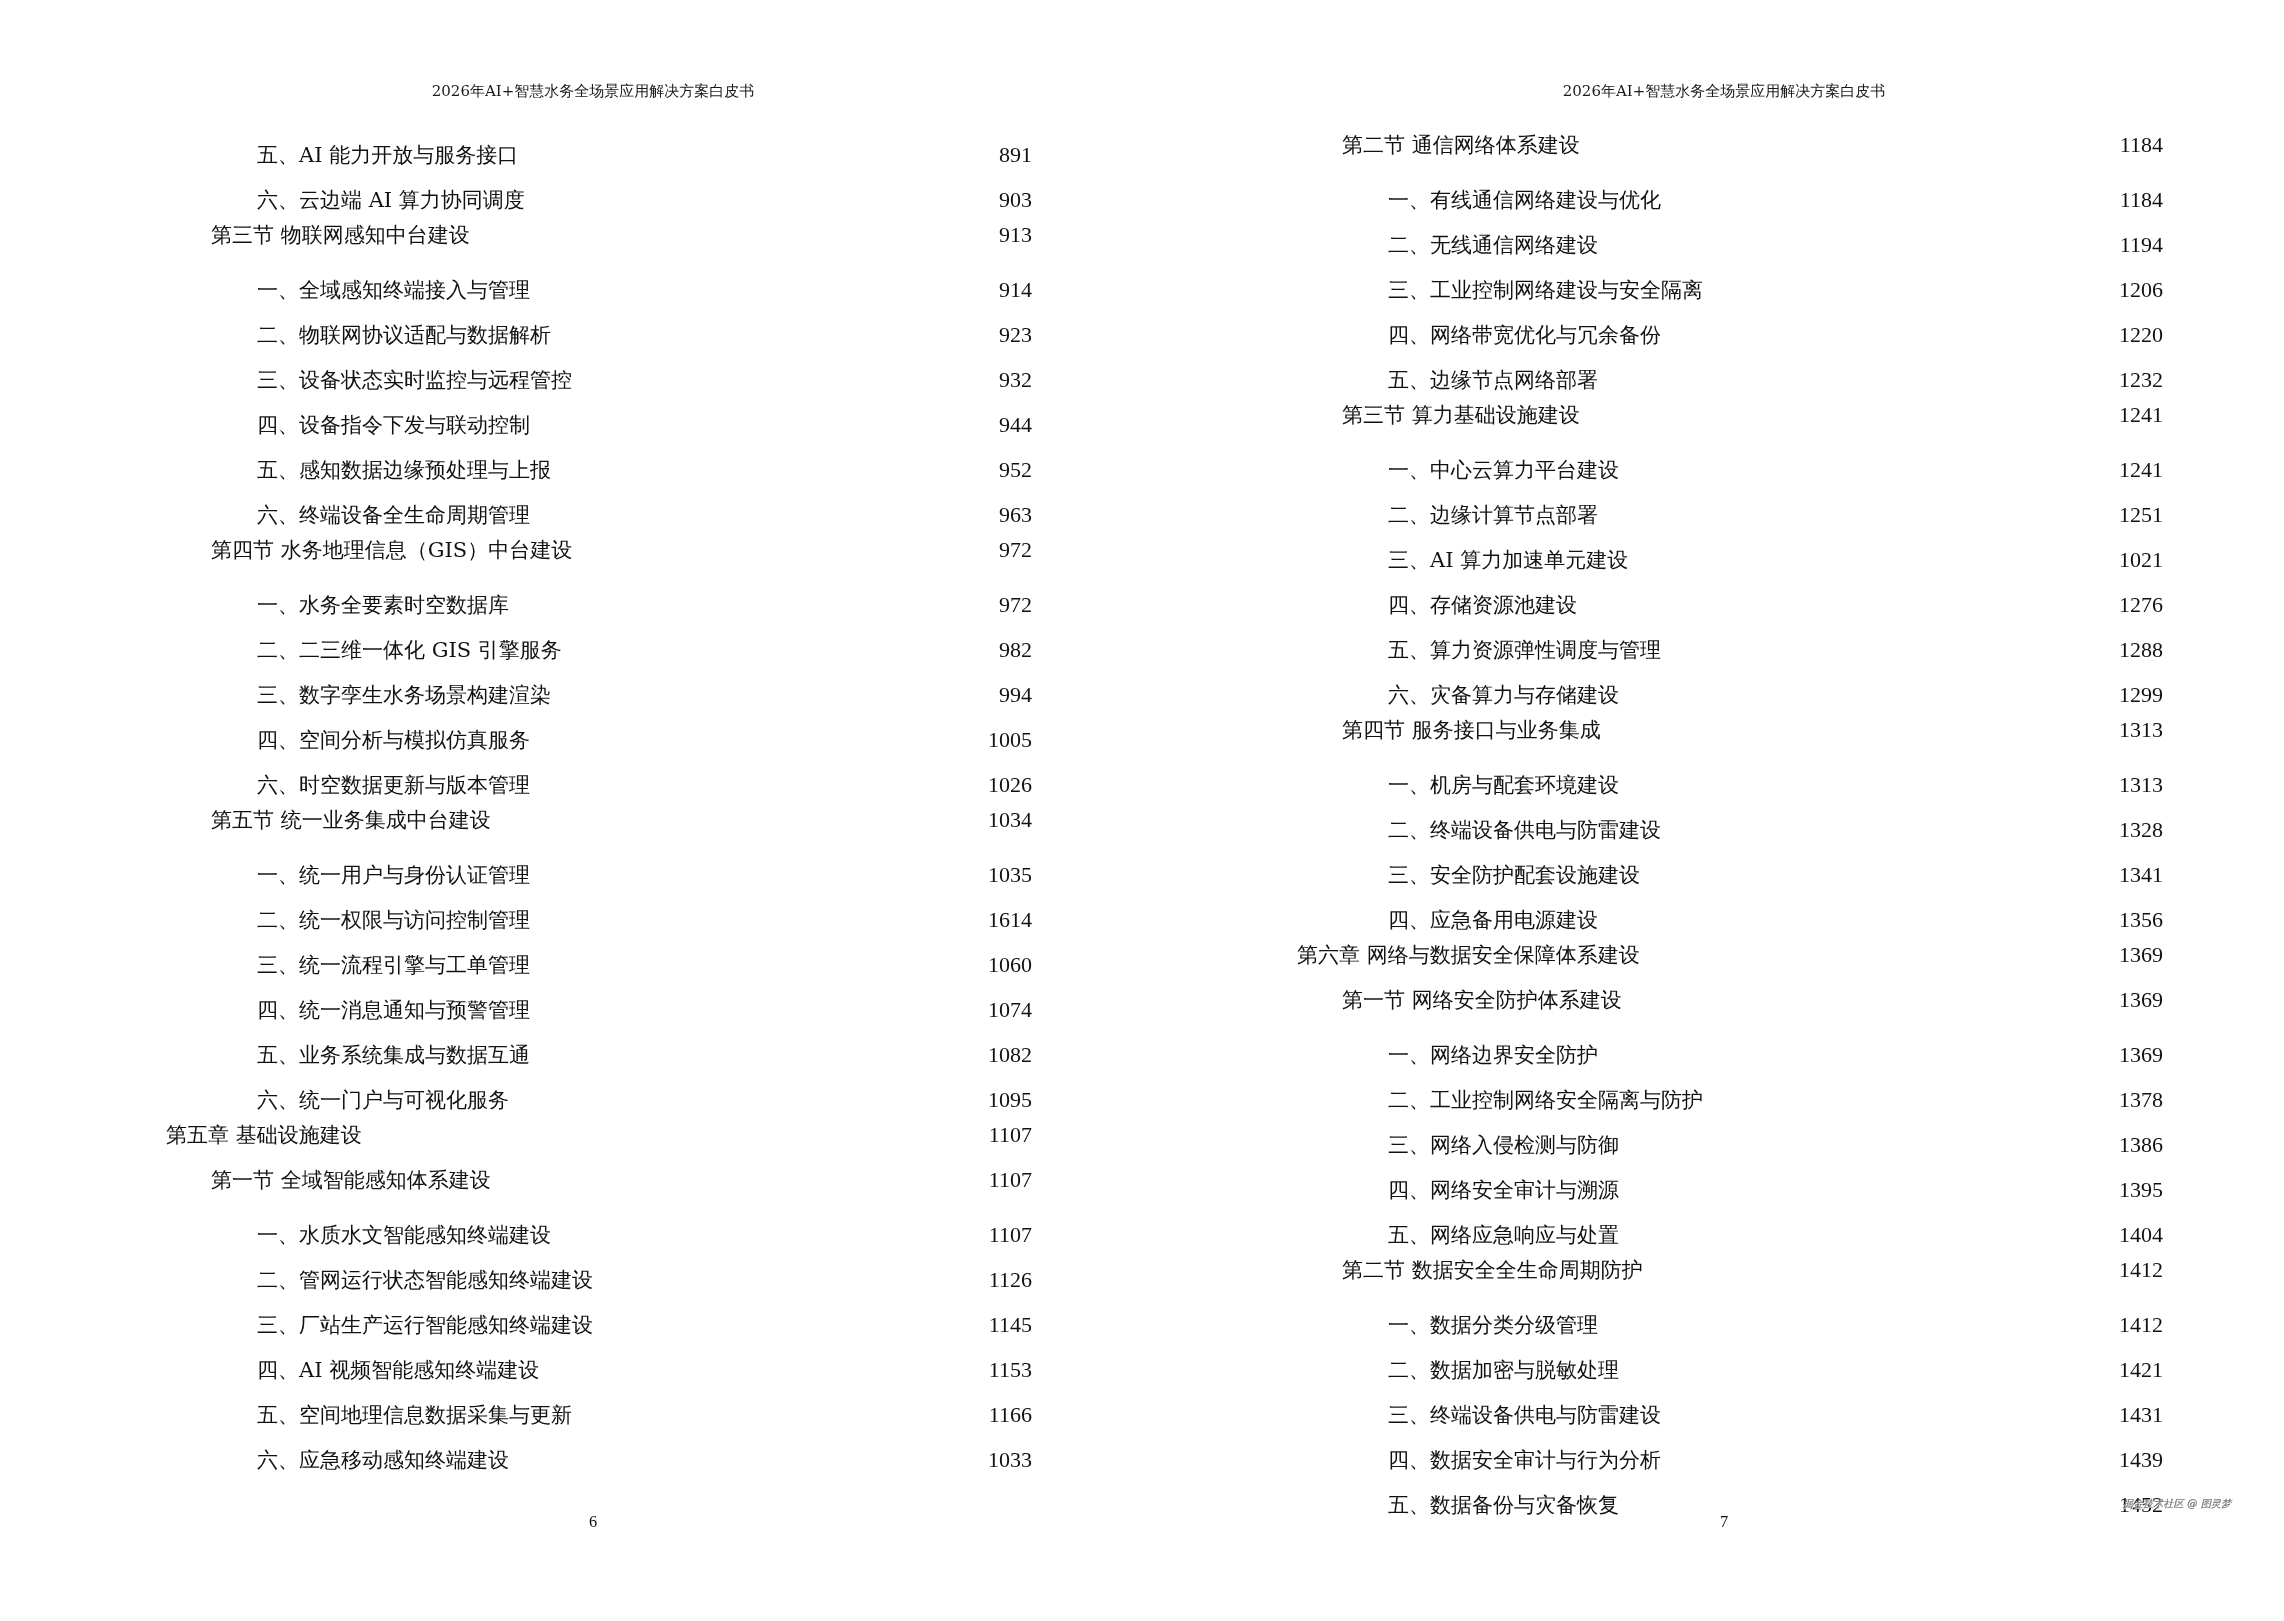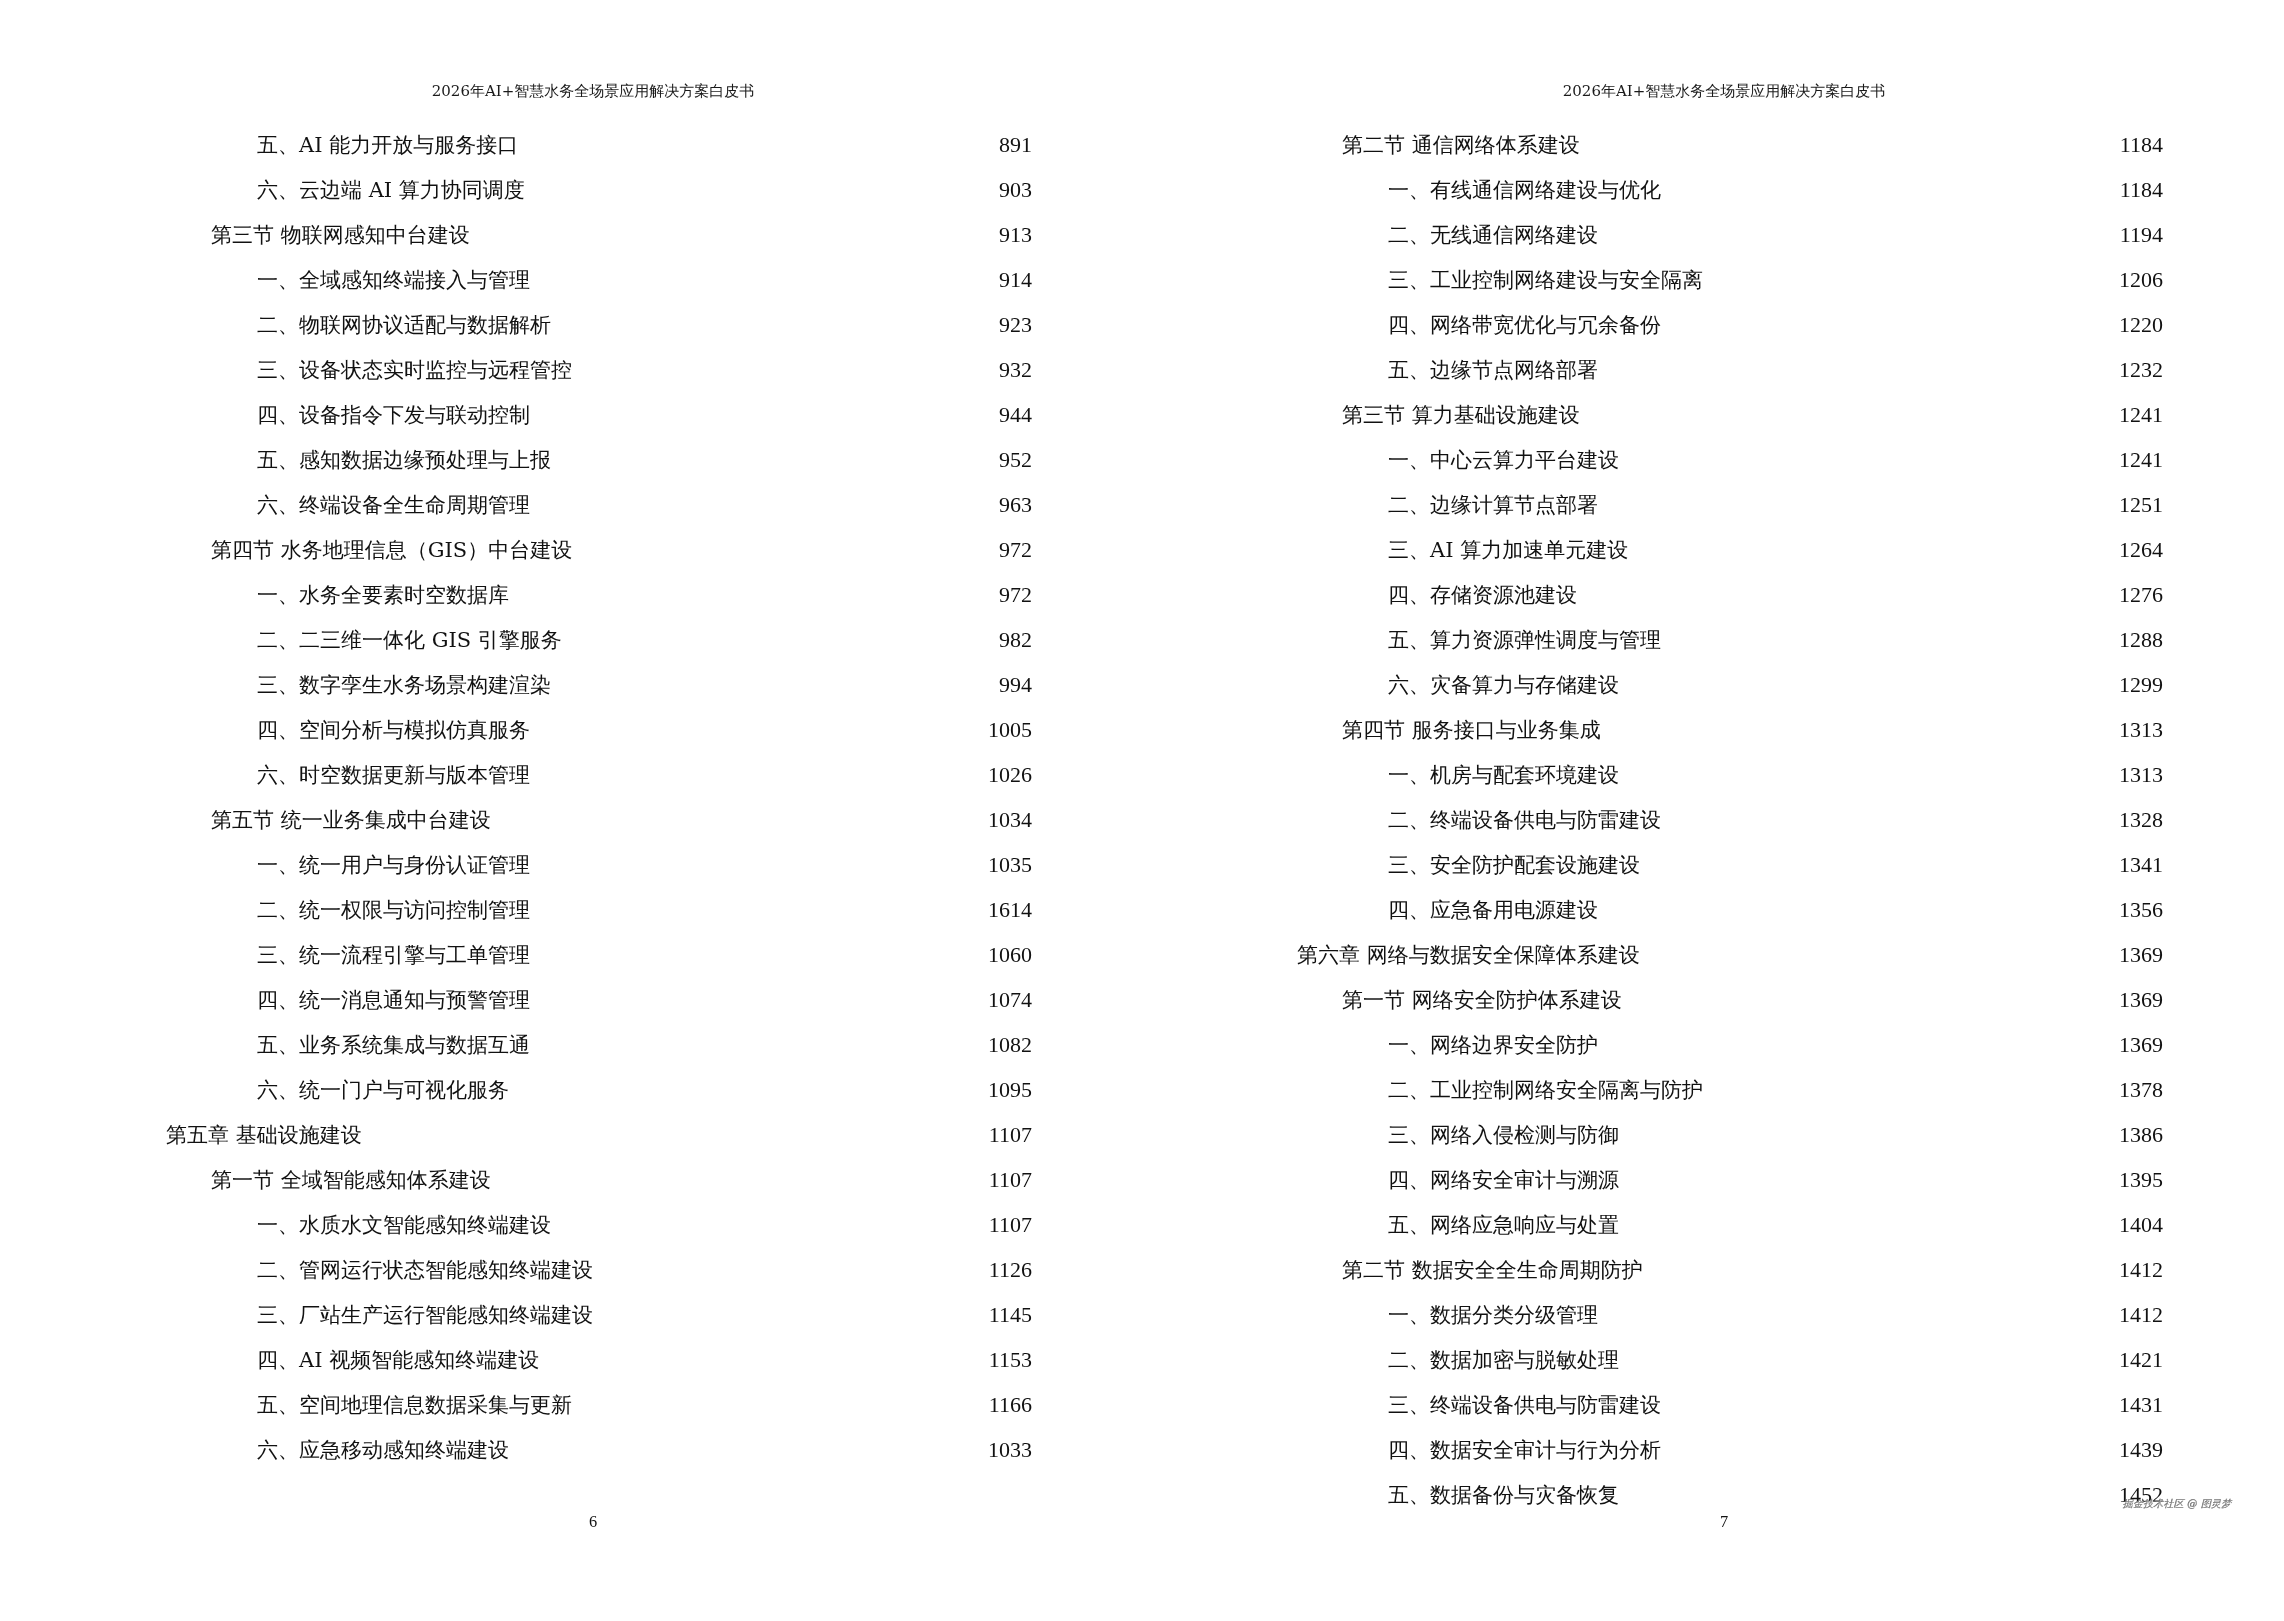--- a/index.html
+++ b/index.html
@@ -22,21 +22,21 @@
   }
   .toc-row .title { white-space: nowrap; padding-right: 3.9px; background: #fff; position: relative; z-index: 1; }
   .toc-row .leader {
     flex: 1; height: 24px; margin-top: 3.9px;
     background-image: radial-gradient(circle, #111 0 1.5px, transparent 1.8px);
     background-size: 11px 24px; background-repeat: repeat-x; background-position: right 14.4px;
   }
   .toc-row .pg { white-space: nowrap; padding-left: 9.6px; font-family: "Liberation Serif", "DejaVu Serif", serif; font-size: 22px; }
   .lvl-chapter { padding-left: 166px; }
   .lvl-section { padding-left: 211px; }
-  .lvl-item { padding-left: 257px; }
+  .lvl-item { padding-left: 257px; align-items: flex-end; }
   .page-number {
     position: absolute; top: 1512px; left: 0; width: 1186px; text-align: center;
     font-family: "Liberation Serif", serif; font-size: 16.4px; line-height: 19px;
   }
   .watermark {
     position: absolute; left: 2123px; top: 1497px;
     font-family: "DejaVu Sans", sans-serif; font-size: 10px; color: #8a8a8a;
     text-shadow: 0.5px 0.5px 0 #ffffff, -0.5px -0.5px 0 #555555;
     letter-spacing: 0.2px; white-space: nowrap; font-style: italic;
   }
@@ -245,21 +245,21 @@
         <span class="pg">1241</span>
       </div>
       <div class="toc-row lvl-item">
         <span class="title">二、边缘计算节点部署</span>
         <span class="leader"></span>
         <span class="pg">1251</span>
       </div>
       <div class="toc-row lvl-item">
         <span class="title">三、AI 算力加速单元建设</span>
         <span class="leader"></span>
-        <span class="pg">1264</span>
+        <span class="pg">1021</span>
       </div>
       <div class="toc-row lvl-item">
         <span class="title">四、存储资源池建设</span>
         <span class="leader"></span>
         <span class="pg">1276</span>
       </div>
       <div class="toc-row lvl-item">
         <span class="title">五、算力资源弹性调度与管理</span>
         <span class="leader"></span>
         <span class="pg">1288</span>

